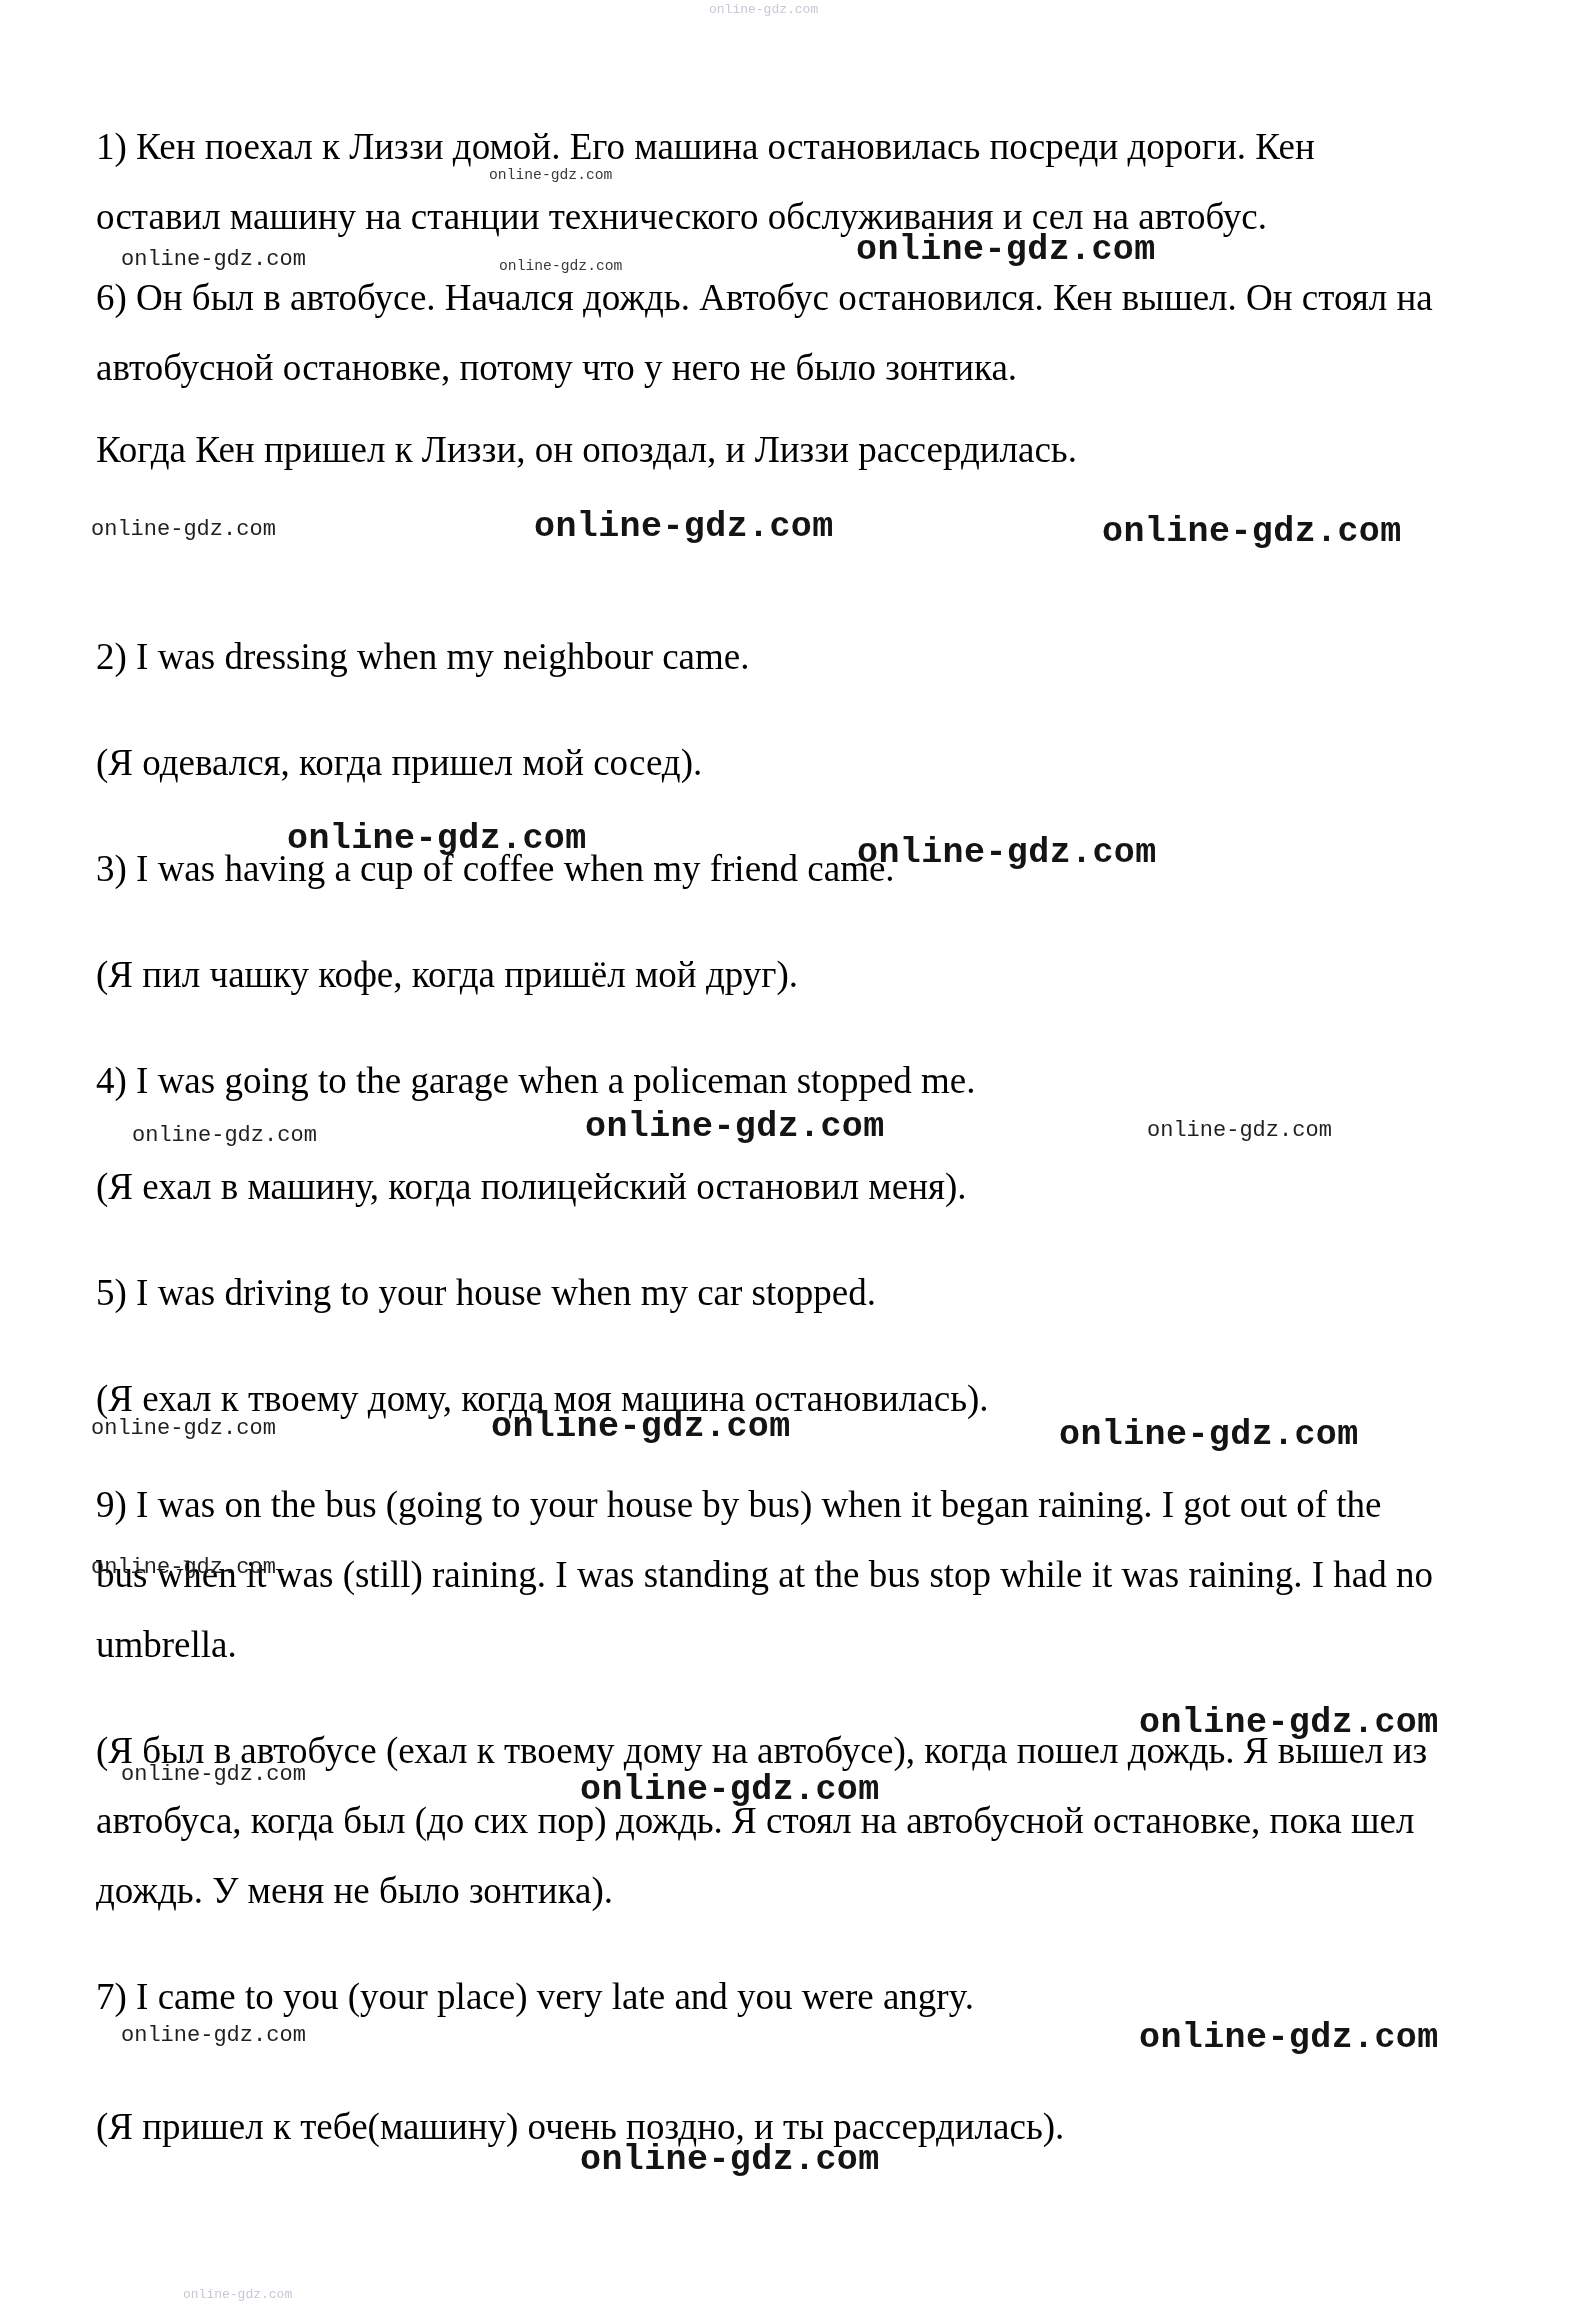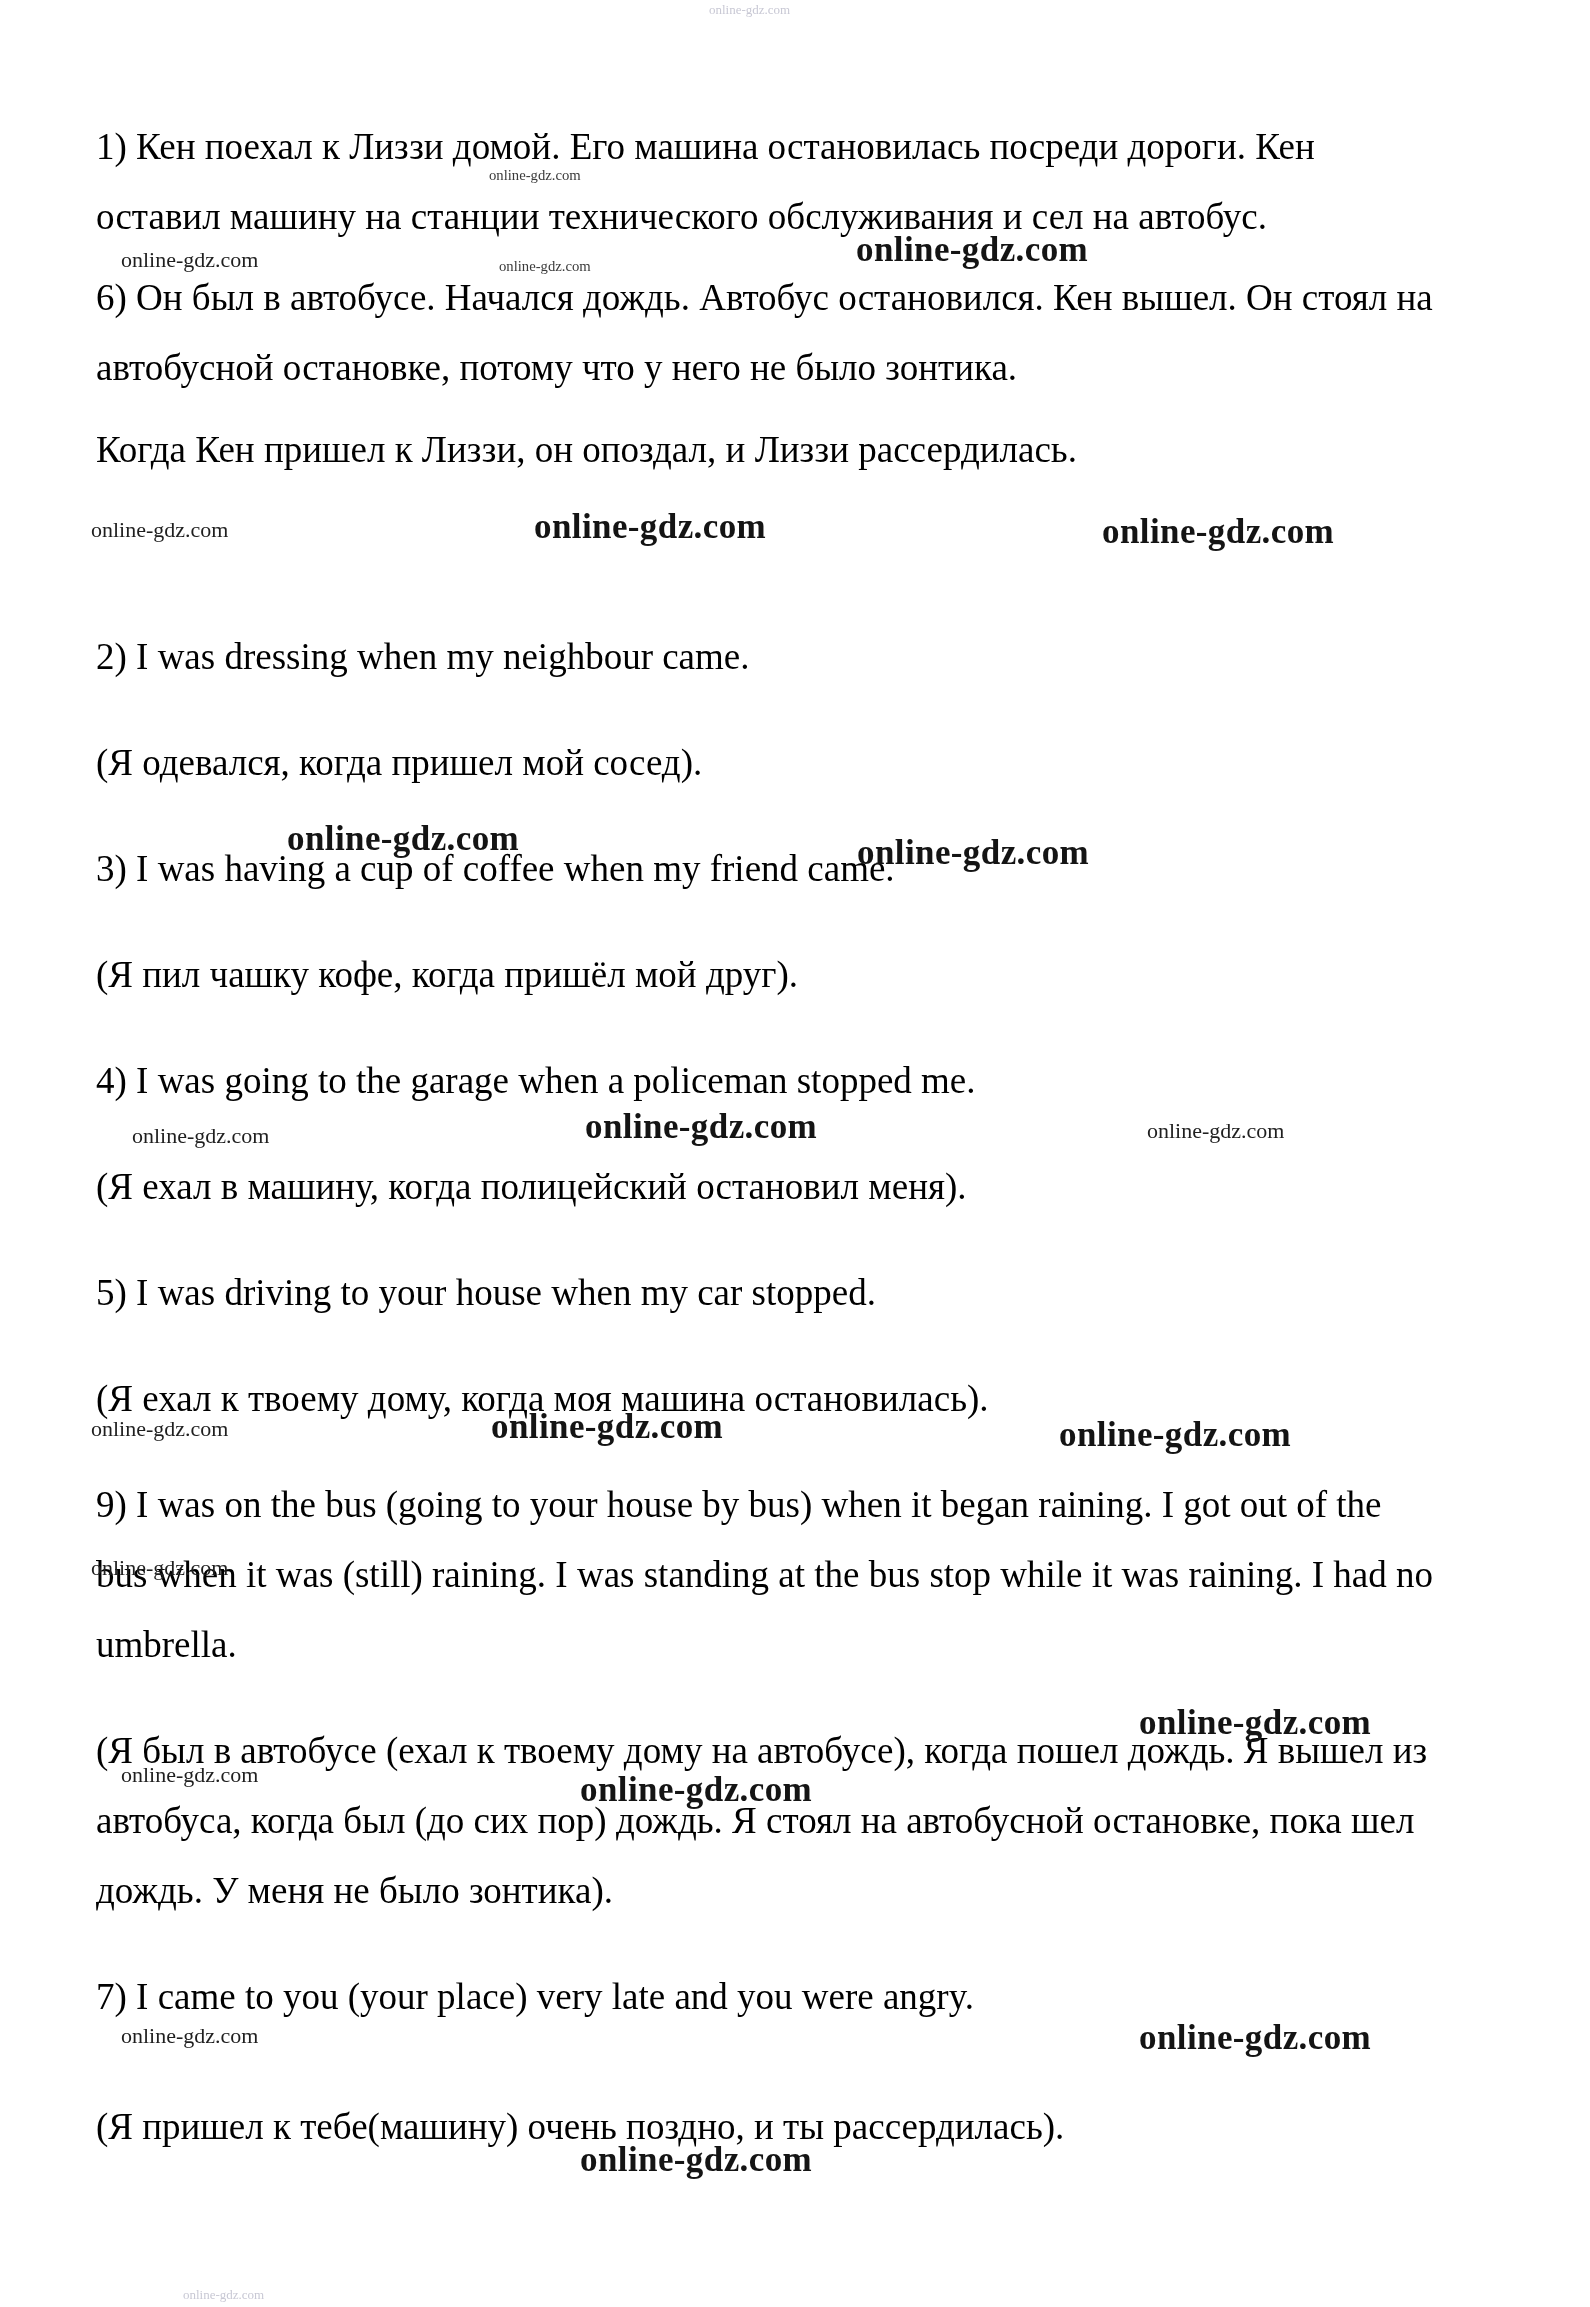--- a/index.html
+++ b/index.html
@@ -19,21 +19,21 @@
     width: 1343px;
     font-size: 37px;
     line-height: 70px;
   }
   .para { margin: 0 0 36px 0; }
   .para.tight { margin-bottom: 11.4px; }
   .para.gap-large { margin-top: 137px; }
   .para.wide { margin-bottom: 60px; }
   .wm {
     position: absolute;
-    font-family: Liberation Serif, serif;
+    font-family: Liberation Mono, monospace;
     white-space: nowrap;
     pointer-events: none;
   }
   .wm.large { font-size: 35px; font-weight: 700; color: #141414; letter-spacing: 0.4px; }
   .wm.small { font-size: 22px; font-weight: 400; color: #1f1f1f; }
   .wm.xsmall { font-size: 14.7px; font-weight: 400; color: #3a3a3a; }
   .wm.tiny { font-size: 13px; font-weight: 400; color: #c8c8d4; }
 </style>
 </head>
 <body>

